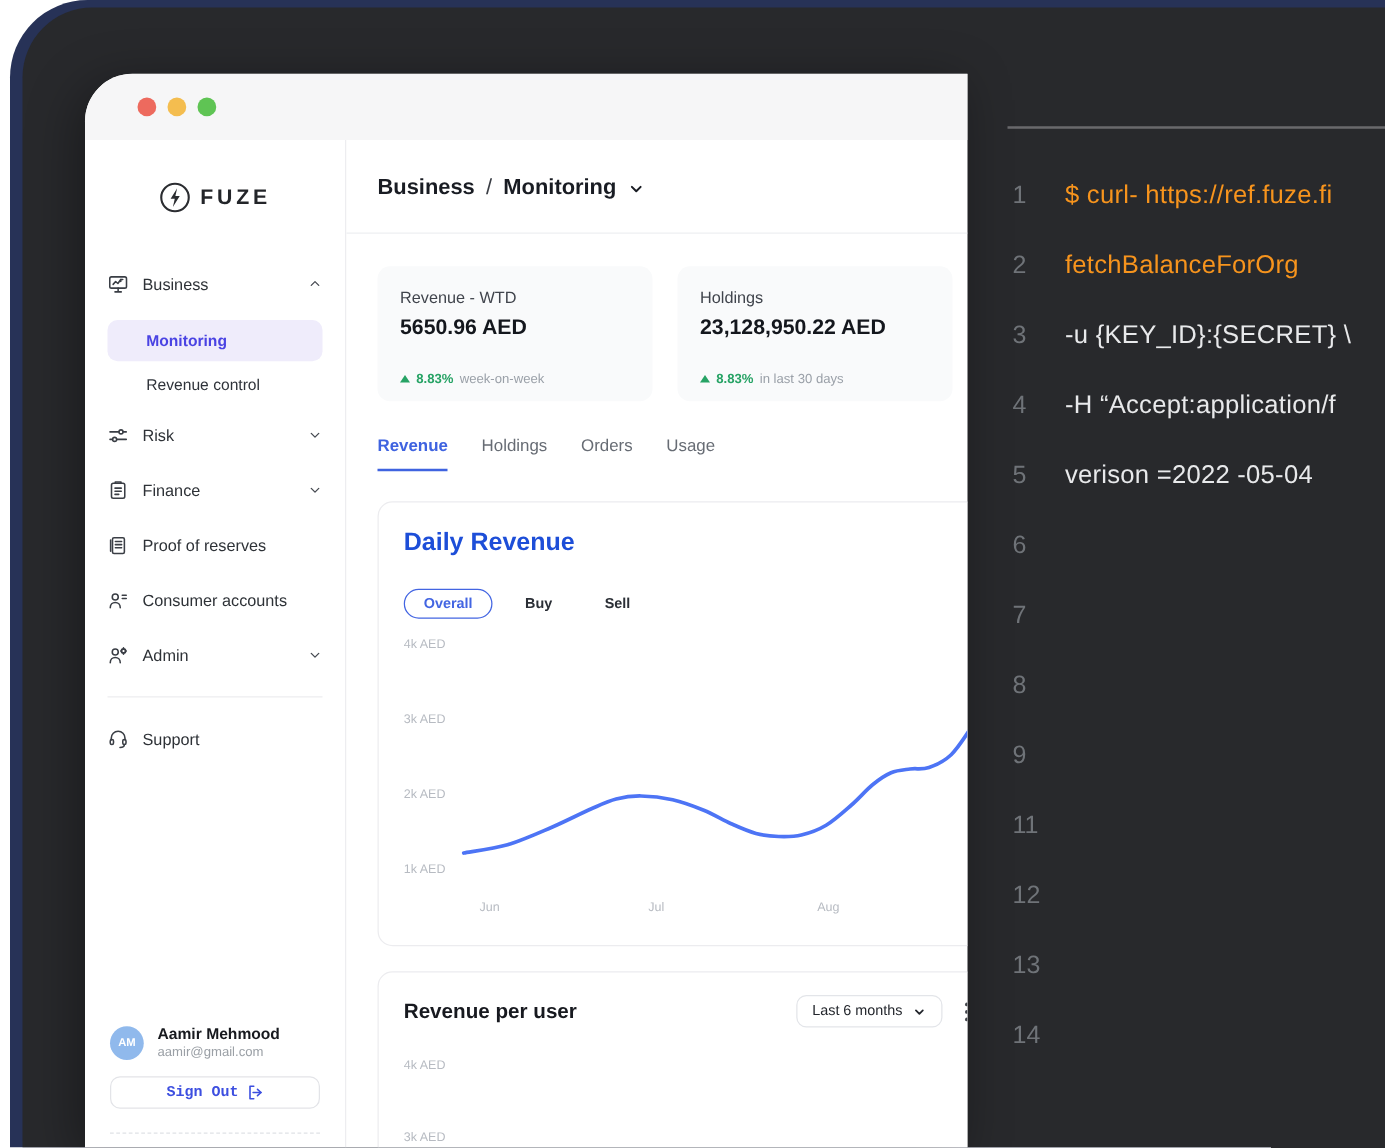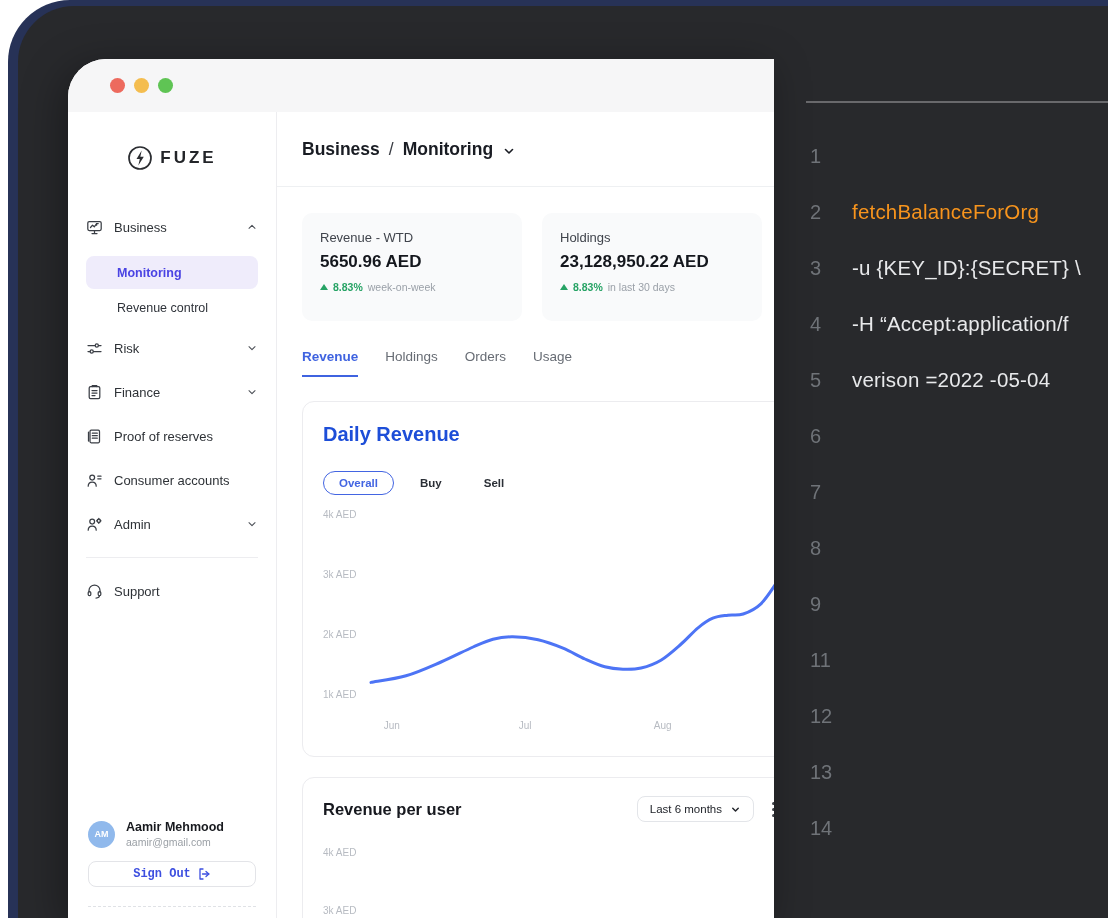--- a/index.html
+++ b/index.html
@@ -59,21 +59,21 @@
   .main-header { height:75px; border-bottom:1px solid #eef0f2; display:flex;
     align-items:center; padding-left:25px; gap:9px; }
   .crumb { font-size:17.5px; font-weight:600; color:#191c23; }
   .crumb-sep { font-size:17.5px; font-weight:500; color:#3a3d44; }
   .content { padding:26px 0 0 25px; }
 
   .stats-row { display:flex; gap:20px; }
   .stat-card { width:220px; height:108px; background:#f9fafb; border-radius:10px;
     padding:17px 18px; }
   .stat-label { font-size:13px; color:#40444c; margin-bottom:7px; }
-  .stat-value { font-size:17px; font-weight:700; color:#14171d; margin-bottom:9px; }
+  .stat-value { font-size:17px; font-weight:700; color:#14171d; margin-bottom:25px; }
   .delta-row { display:flex; align-items:center; gap:5px; font-size:10.5px; }
   .tri-up { width:0; height:0; border-left:4px solid transparent;
     border-right:4px solid transparent; border-bottom:6px solid #27a365; }
   .delta-pct { color:#27a365; font-weight:700; }
   .delta-note { color:#9aa0a8; }
 
   .tabs { display:flex; gap:27px; margin-top:28px; }
   .tab { font-size:13.5px; font-weight:500; color:#676c74; padding-bottom:11px;
     cursor:pointer; border-bottom:2px solid transparent; }
   .tab.active { color:#3f63e0; font-weight:600; border-bottom-color:#3f63e0; }
@@ -117,20 +117,21 @@
 </head>
 <body>
 
 <div class="frame-navy"></div>
 <div class="frame-dark"></div>
 
 <div class="code-divider"></div>
 <div class="code-lines" id="code-lines">
     <div class="code-row">
       <span class="code-num">1</span>
+      <span class="code-text tone-orange">$ curl- https://ref.fuze.fi</span>
     </div>
     <div class="code-row">
       <span class="code-num">2</span>
       <span class="code-text tone-orange">fetchBalanceForOrg</span>
     </div>
     <div class="code-row">
       <span class="code-num">3</span>
       <span class="code-text tone-light">-u {KEY_ID}:{SECRET} \</span>
     </div>
     <div class="code-row">

